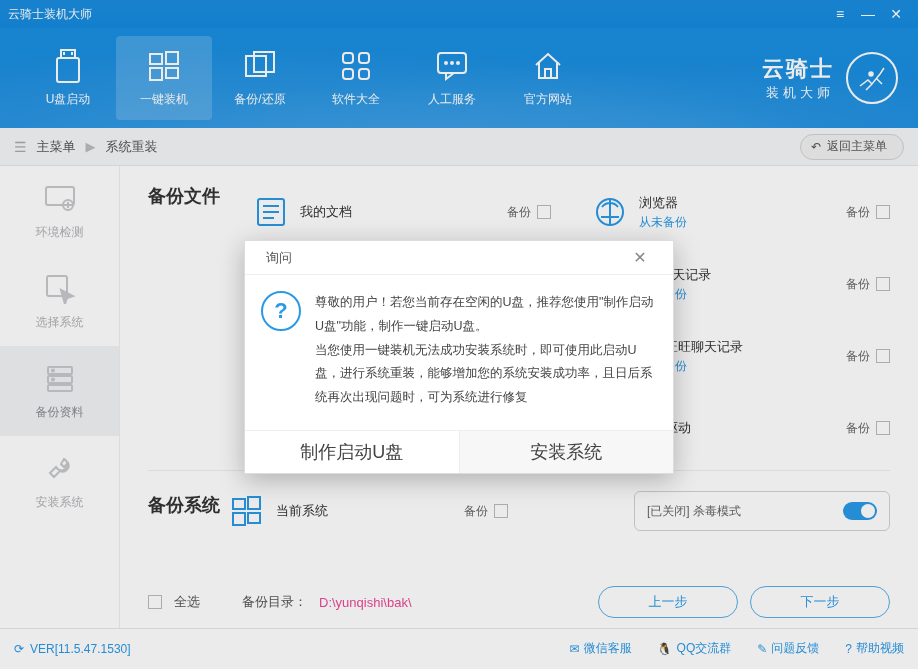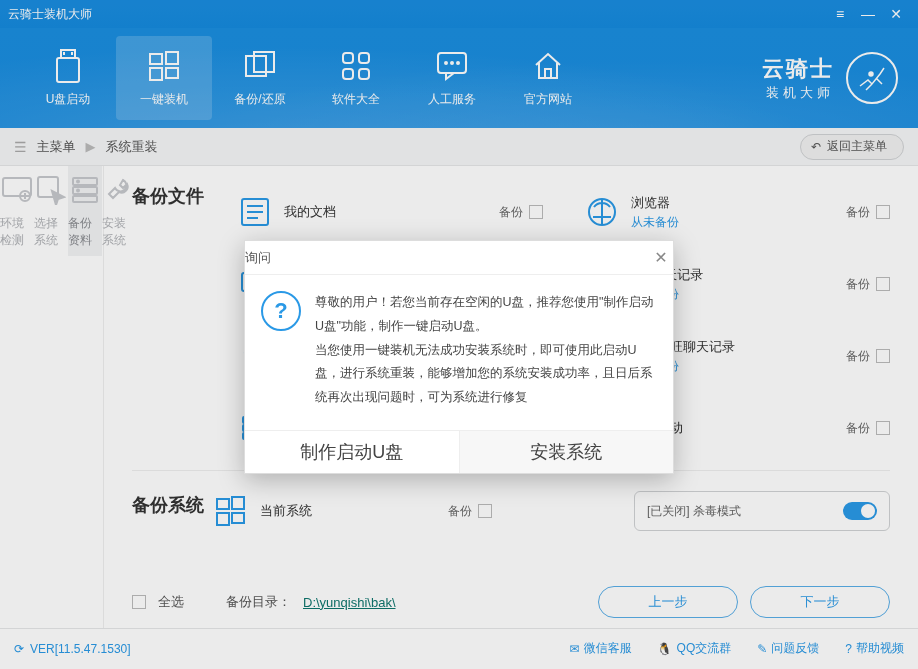--- a/index.html
+++ b/index.html
@@ -16,49 +16,49 @@
 .brand-txt{text-align:right}
 .brand-txt .l1{font-size:22px;font-weight:700;letter-spacing:2px}
 .brand-txt .l2{font-size:13px;letter-spacing:4px}
 .brand-circ{width:52px;height:52px;border:2px solid #fff;border-radius:50%;display:flex;align-items:center;justify-content:center;font-size:24px}
 .crumbbar{height:38px;background:#f5f6f7;border-bottom:1px solid #e5e6e8;display:flex;align-items:center;padding:0 14px;font-size:13px;color:#555;gap:10px}
 .crumbbar .crumb-ico{color:#aaa;font-size:14px}
 .crumbbar .arrow{color:#bbb}
 .crumbbar .spacer{flex:1}
 .ret-btn{height:26px;padding:0 16px 0 10px;border:1px solid #d0d2d4;background:#f0f0f0;border-radius:13px;display:flex;align-items:center;gap:6px;font-size:12px;color:#555;cursor:pointer}
 .main{display:flex;height:462px}
-.sidebar{width:104px;background:#fff;border-right:1px solid #eee;display:flex;flex-direction:row}
+.sidebar{width:120px;background:#fff;border-right:1px solid #eee;display:flex;flex-direction:column}
 .side-item{height:90px;display:flex;flex-direction:column;align-items:center;justify-content:center;gap:8px;font-size:12px;color:#b0b2b6;cursor:pointer}
 .side-item.active{background:#f1f2f4;color:#8a8c90}
 .side-ico{width:34px;height:34px;display:flex;align-items:center;justify-content:center;color:#c6c8cc}
 .content{flex:1;padding:18px 28px 10px 28px;position:relative;display:flex;flex-direction:column;font-size:13px;color:#555}
 .sec-title{font-weight:600;font-size:18px;color:#333;margin-bottom:12px}
 .grid2{display:grid;grid-template-columns:1fr 1fr;column-gap:40px;row-gap:16px}
 .bk-item{display:flex;align-items:center;gap:10px;height:56px}
 .bk-ico{width:38px;height:38px;color:#2a99e6;display:flex;align-items:center;justify-content:center;flex-shrink:0}
 .bk-text{flex:1;display:flex;flex-direction:column;gap:2px}
 .bk-text .name{color:#333;font-size:13px}
 .bk-text .status{color:#2a99e6;font-size:12px}
 .bk-act{display:flex;align-items:center;gap:6px;color:#666;font-size:12px}
 .chk{width:14px;height:14px;border:1px solid #bbb;background:#fff;display:inline-block}
 .section-sys{margin-top:14px;padding-top:12px;border-top:1px solid #eee}
 .sys-row{display:flex;align-items:center;}
 .scan-box{margin-left:auto;width:256px;height:40px;border:1px solid #d0d2d4;border-radius:6px;display:flex;align-items:center;padding:0 12px;font-size:12px;color:#666}
 .toggle{width:34px;height:18px;border-radius:10px;background:#2a99e6;position:relative;margin-left:auto}
 .toggle::after{content:"";position:absolute;right:2px;top:2px;width:14px;height:14px;border-radius:50%;background:#fff}
 .bottom-row{display:flex;align-items:center;gap:12px;margin-top:auto;padding-top:12px}
-.dir{color:#0f766e;text-decoration:underline}
+.dir{color:#ec4899;}
 .step-btn{width:140px;height:32px;border:1px solid #59aee8;border-radius:16px;background:#fff;color:#2a99e6;font-size:13px;display:flex;align-items:center;justify-content:center;cursor:pointer}
 .footer{height:40px;background:#fff;border-top:1px solid #e5e6e8;display:flex;align-items:center;padding:0 14px;font-size:12px;color:#2a99e6;gap:26px}
 .footer .ver{display:flex;align-items:center;gap:6px}
 .footer .spacer{flex:1}
 .footer .flink{display:flex;align-items:center;gap:4px;cursor:pointer}
 .overlay{position:absolute;inset:0;background:rgba(0,0,0,.08);display:flex;align-items:flex-start;justify-content:center;z-index:50}
 .dialog{margin-top:240px;width:430px;background:#fff;box-shadow:0 6px 24px rgba(0,0,0,.25);border:1px solid #ddd}
-.dlg-head{height:34px;display:flex;align-items:center;padding:0 0;font-size:13px;color:#555;border-bottom:1px solid #eee}
+.dlg-head{height:34px;display:flex;align-items:center;padding:0 21px;font-size:13px;color:#555;border-bottom:1px solid #eee}
 .dlg-close{margin-left:auto;width:24px;height:24px;display:flex;align-items:center;justify-content:center;color:#888;cursor:pointer;font-size:16px}
 .dlg-body{display:flex;padding:16px 16px 20px 16px;gap:14px;font-size:12.5px;color:#444;line-height:1.9}
 .dlg-q{width:40px;height:40px;border:2px solid #2a99e6;border-radius:50%;color:#2a99e6;display:flex;align-items:center;justify-content:center;font-size:22px;font-weight:700;flex-shrink:0}
 .dlg-foot{display:flex;border-top:1px solid #eee}
 .dlg-btn{flex:1;height:42px;display:flex;align-items:center;justify-content:center;font-size:18px;color:#444;cursor:pointer}
 .dlg-btn+.dlg-btn{border-left:1px solid #eee;background:#f7f7f7}
 svg{display:block}
 </style>
 </head>
 <body>

